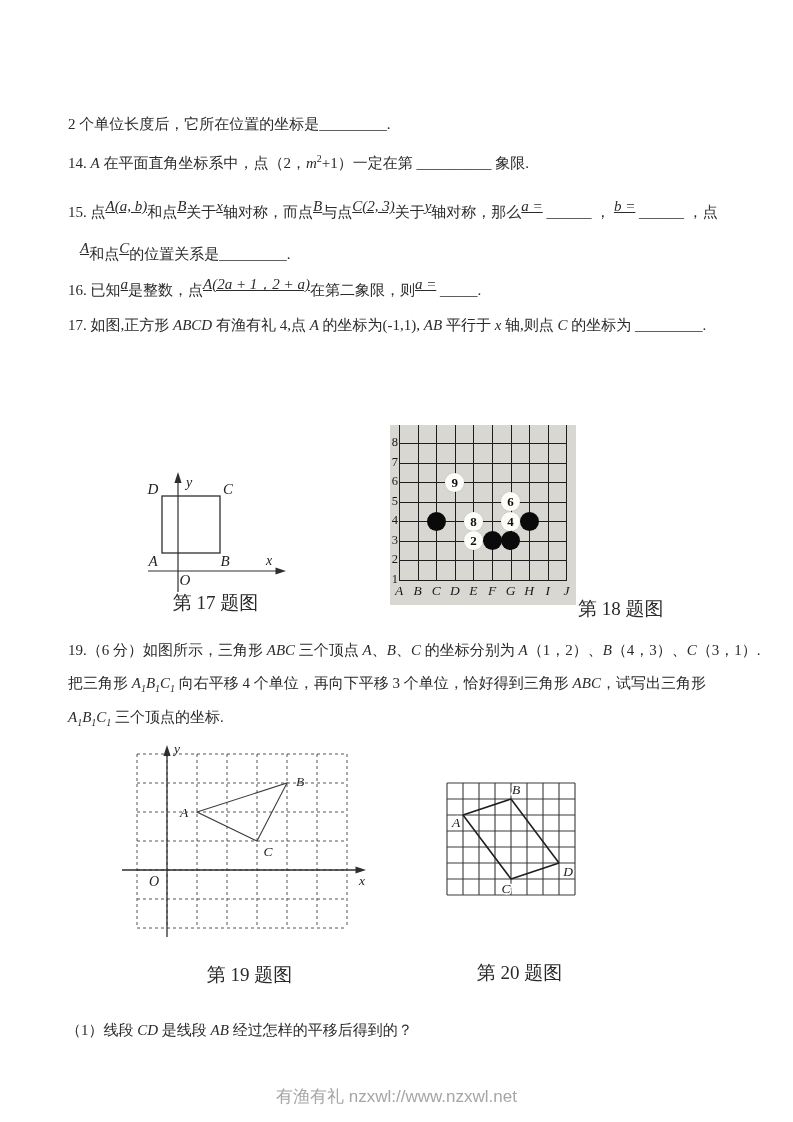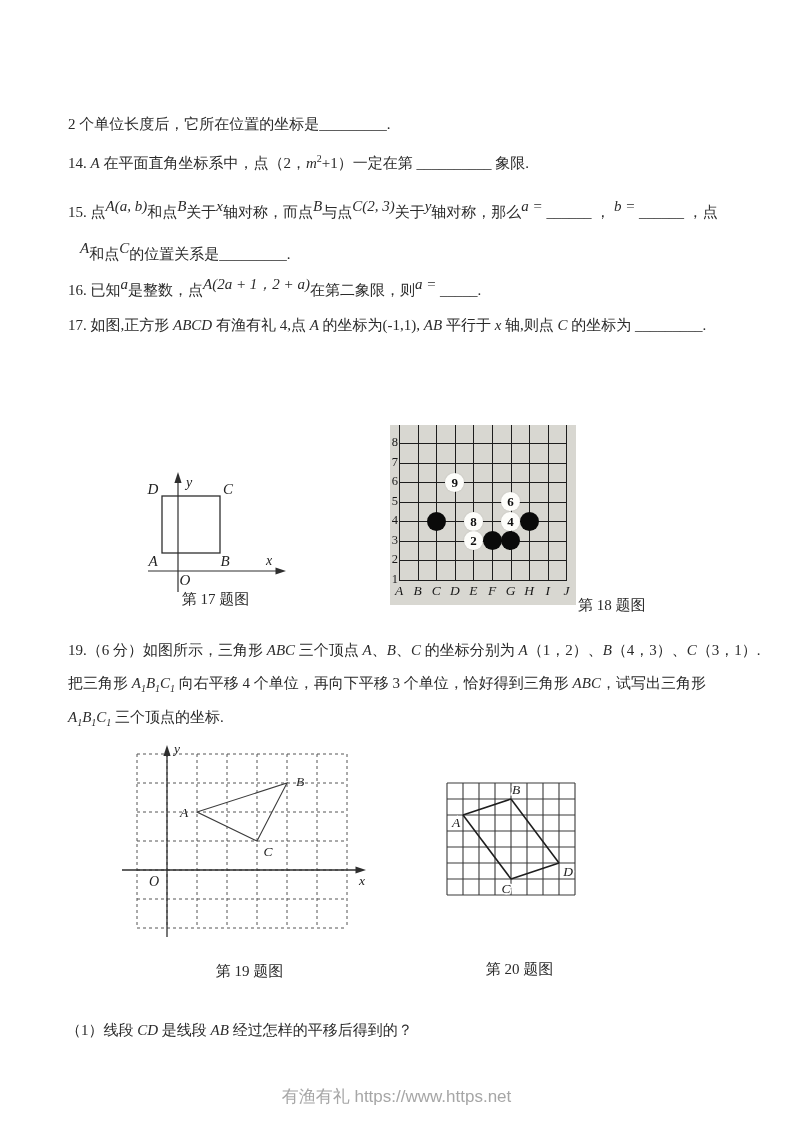--- a/index.html
+++ b/index.html
@@ -4,24 +4,24 @@
 <style>
   * { margin:0; padding:0; box-sizing:border-box; }
   html,body { background:#ffffff; }
   #page {
     position:relative; width:793px; height:1122px; background:#ffffff;
     font-family:"Liberation Serif","DejaVu Serif",serif; color:#2a2a2a; overflow:hidden;margin-top:19px;
   }
   .line  { position:absolute; font-size:15px; white-space:nowrap; }
   .block { position:absolute; font-size:15px; line-height:23.5px; }
   .math  { font-style:italic; font-family:"Liberation Serif","DejaVu Serif",serif; }
-  .raised { position:relative; top:-6px; display:inline-block; }
+  .raised { position:relative; top:-6px; display:inline-block;text-decoration:underline; }
   sup { font-size:10px; }
   sub { font-size:10px; }
-  .caption { position:absolute; font-size:15px; text-align:center; white-space:nowrap; }
+  .caption { position:absolute; font-size:19px; text-align:center; white-space:nowrap; }
   .figure-svg { position:absolute; }
   svg text { font-family:"Liberation Serif","DejaVu Serif",serif; fill:#222; }
   svg .ital { font-style:italic; }
   svg .halo { paint-order:stroke; stroke:#ffffff; stroke-width:3px; }
   .go-board { position:absolute; left:390px; top:406px; width:186px; height:180px; background:#d8d7d1; }
   .gb-v { position:absolute; width:1px; background:#1d1d1d; }
   .gb-h { position:absolute; height:1px; background:#1d1d1d; }
   .gb-rowlab { position:absolute; width:9px; text-align:right; font-size:12.5px; line-height:15px; color:#1a1a1a; }
   .gb-collab { position:absolute; width:18px; text-align:center; font-size:13.5px; font-style:italic; color:#1a1a1a; }
   .stone { position:absolute; width:19px; height:19px; border-radius:50%; display:flex; align-items:center; justify-content:center; }
@@ -183,14 +183,14 @@
     <text class="ital halo" x="73" y="17" font-size="13.5" text-anchor="middle">B</text>
     <text class="ital halo" x="63" y="116" font-size="13.5" text-anchor="middle">C</text>
     <text class="ital halo" x="125" y="99" font-size="13.5" text-anchor="middle">D</text>
   </svg>
 
   <div class="caption" style="left:192px; top:943px; width:115px;">第 19 题图</div>
   <div class="caption" style="left:462px; top:941px; width:115px;">第 20 题图</div>
 
   <div class="line" style="left:66px; top:1002px;"><span>（1）线段 </span><span class="math">CD</span><span> 是线段 </span><span class="math">AB</span><span> 经过怎样的平移后得到的？</span></div>
 
-  <div class="footer">有渔有礼 https://www.https.net</div>
+  <div class="footer">有渔有礼 nzxwl://www.nzxwl.net</div>
 </div>
 
 </body></html>

